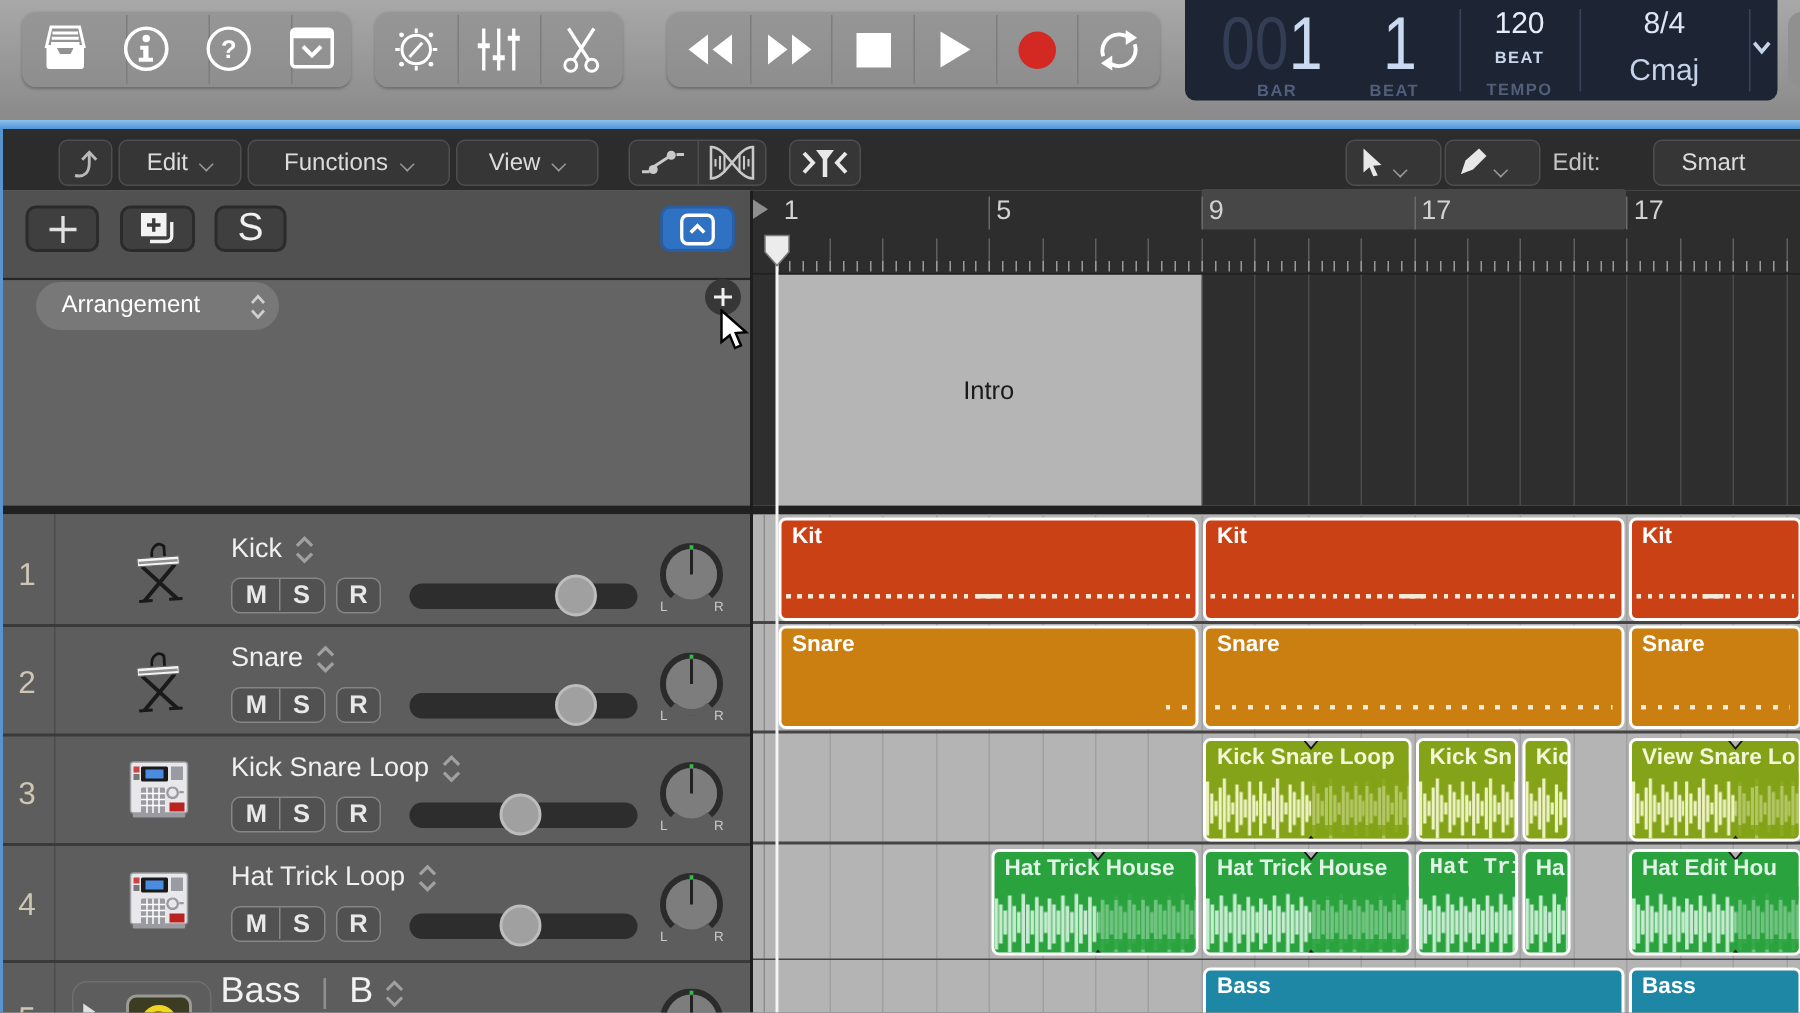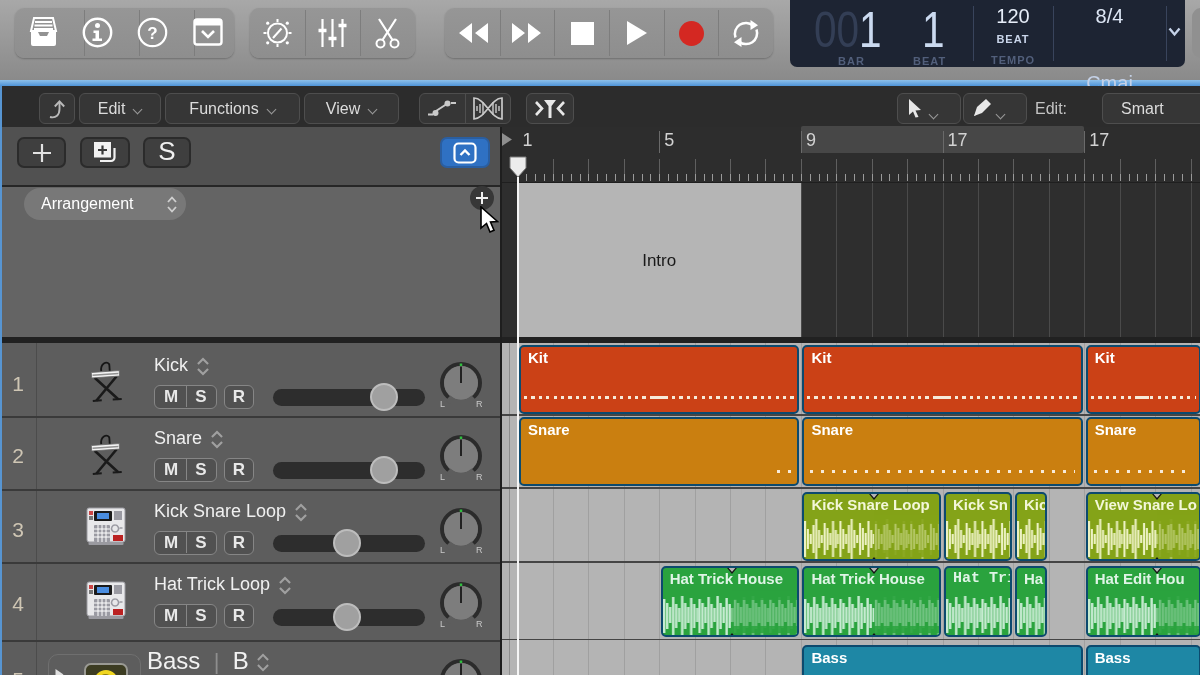--- a/index.html
+++ b/index.html
@@ -5,21 +5,21 @@
   html,body { width:1200px; height:675px; overflow:hidden; }
   body { font-family:"Liberation Sans", sans-serif; background:#8f8f8f; position:relative; }
   .abs { position:absolute; }
   .tb1btn { position:absolute; top:8px; height:50px; background:linear-gradient(#969696,#8e8e8e); }
   .grp { border-radius:9px; box-shadow:0 1px 2px rgba(0,0,0,.25); }
   .tb2btn { position:absolute; top:93px; height:31px; background:#363636; border:1px solid #4e4e4e; border-radius:6px; color:#dcdcdc; font-size:16px; display:flex; align-items:center; justify-content:center; }
   .hdrbtn { position:absolute; top:137px; height:31px; background:#3f3f3f; border:2px solid #2b2b2b; border-radius:7px; color:#e8e8e8; display:flex; align-items:center; justify-content:center; }
   .chev { display:inline-block; width:8px; height:8px; position:relative; }
   .chev:before { content:""; position:absolute; left:0; top:1px; width:6px; height:6px; border-right:1.8px solid #9a9a9a; border-bottom:1.8px solid #9a9a9a; transform:rotate(45deg); }
   .msr { position:absolute; height:24px; background:#515151; border:1.5px solid #868686; color:#e8e8e8; font-size:17px; font-weight:bold; text-align:center; line-height:21px; }
-  .region { position:absolute; border:2px solid #0c4a6e; border-radius:5px; overflow:hidden; }
+  .region { position:absolute; border:2px solid #ffffff; border-radius:5px; overflow:hidden; }
   .rlabel { position:absolute; left:7px; top:2px; font-size:15px; font-weight:bold; white-space:nowrap; }
   .num { position:absolute; width:36px; text-align:center; color:#cfc6b4; font-size:21px; }
   .tname { position:absolute; left:154px; font-size:18px; color:#f0f0f0; white-space:nowrap; }
 </style></head>
 <body>
 
 <div class="abs" style="left:0;top:0;width:1200px;height:80px;background:linear-gradient(#a8a8a8,#8a8a8a);"></div>
 <div class="abs" style="left:0;top:80px;width:1200px;height:6px;background:linear-gradient(#8ec0ea,#4f94d8);"></div>
 <div class="tb1btn grp" style="left:15px;width:219px;"></div>
 <div class="abs" style="left:84px;top:10px;width:1px;height:46px;background:#7d7d7d;"></div>
@@ -93,21 +93,21 @@
 <div class="abs" style="left:1053px;top:6px;width:1px;height:55px;background:#39445c;"></div>
 <div class="abs" style="left:1166px;top:6px;width:1px;height:55px;background:#39445c;"></div>
 <div class="abs" style="left:814px;top:1px;color:#cbdaf0;font-size:52px;transform:scale(0.78,0.96);transform-origin:left top;white-space:nowrap;"><span style="color:#333e55">00</span>1</div>
 <div class="abs" style="left:922px;top:1px;color:#cbdaf0;font-size:52px;transform:scale(0.78,0.96);transform-origin:left top;">1</div>
 <div class="abs" style="left:838px;top:55px;color:#525f7b;font-size:11px;font-weight:bold;letter-spacing:1px;">BAR</div>
 <div class="abs" style="left:913px;top:55px;color:#525f7b;font-size:11px;font-weight:bold;letter-spacing:1px;">BEAT</div>
 <div class="abs" style="left:973px;top:5px;width:80px;text-align:center;color:#e6edf8;font-size:20px;">120</div>
 <div class="abs" style="left:973px;top:33px;width:80px;text-align:center;color:#c9d5ea;font-size:11px;font-weight:bold;letter-spacing:1px;">BEAT</div>
 <div class="abs" style="left:973px;top:54px;width:80px;text-align:center;color:#525f7b;font-size:11px;font-weight:bold;letter-spacing:1px;">TEMPO</div>
 <div class="abs" style="left:1053px;top:5px;width:113px;text-align:center;color:#dde6f5;font-size:20px;">8/4</div>
-<div class="abs" style="left:1053px;top:36px;width:113px;text-align:center;color:#c5d2e8;font-size:20px;margin-top:36px;">Cmaj</div>
+<div class="abs" style="left:1053px;top:36px;width:113px;text-align:center;color:#c5d2e8;font-size:20px;">Cmaj</div>
 <svg class="abs" style="left:1168px;top:26px" width="13" height="12" viewBox="0 0 13 12">
  <path d="M1.5 2.5 L6.5 8.5 L11.5 2.5" fill="none" stroke="#c5d2e8" stroke-width="2.4"></path>
   </svg>
 <div class="abs" style="left:1192px;top:8px;width:20px;height:50px;background:#909090;border-radius:9px 0 0 9px;"></div>
 <div class="abs" style="left:0;top:86px;width:1200px;height:41px;background:#2c2c2c;"></div>
 <div class="tb2btn" style="left:39px;width:36px;"></div>
 <svg class="abs" style="left:47px;top:99px" width="20" height="20" viewBox="0 0 20 20">
  <path d="M3 18 C 9 19.5 12.5 16 12.5 10 V3.5" fill="none" stroke="#b9b9b9" stroke-width="1.9"></path>
  <path d="M7.8 7.5 L12.5 2.5 L17.2 7.5" fill="none" stroke="#b9b9b9" stroke-width="1.9"></path>
 </svg>

